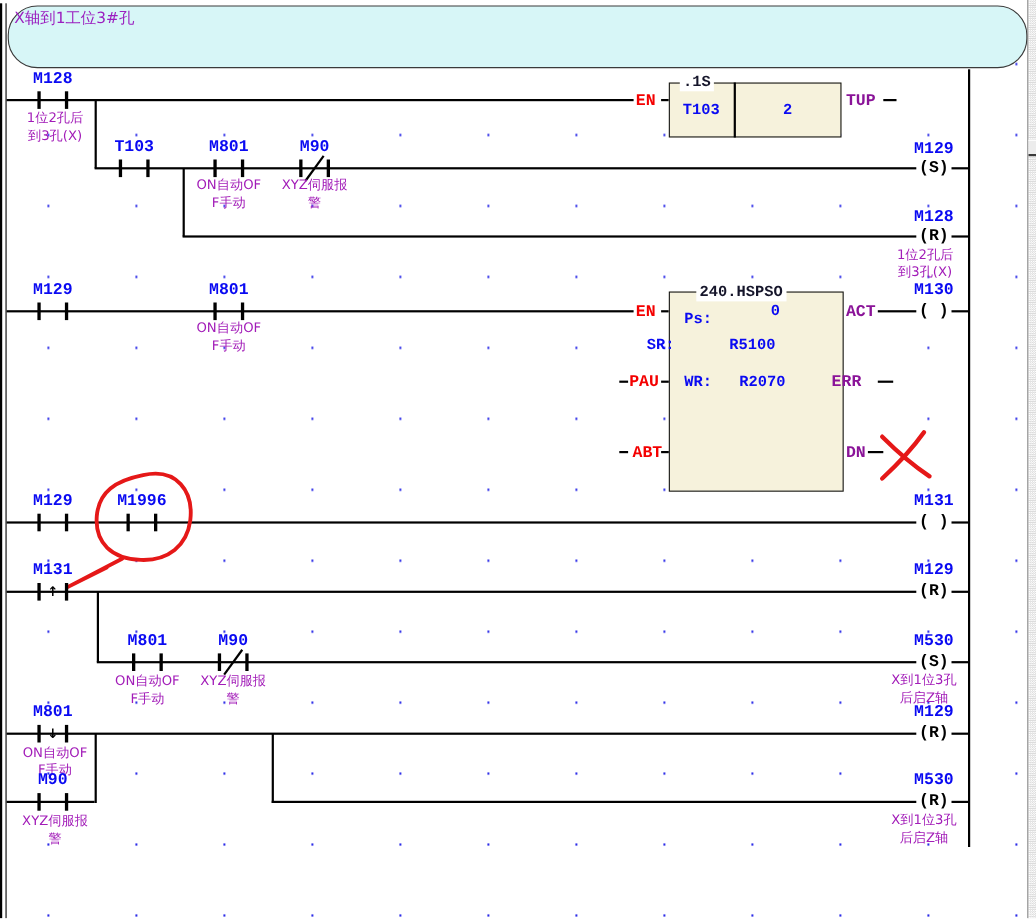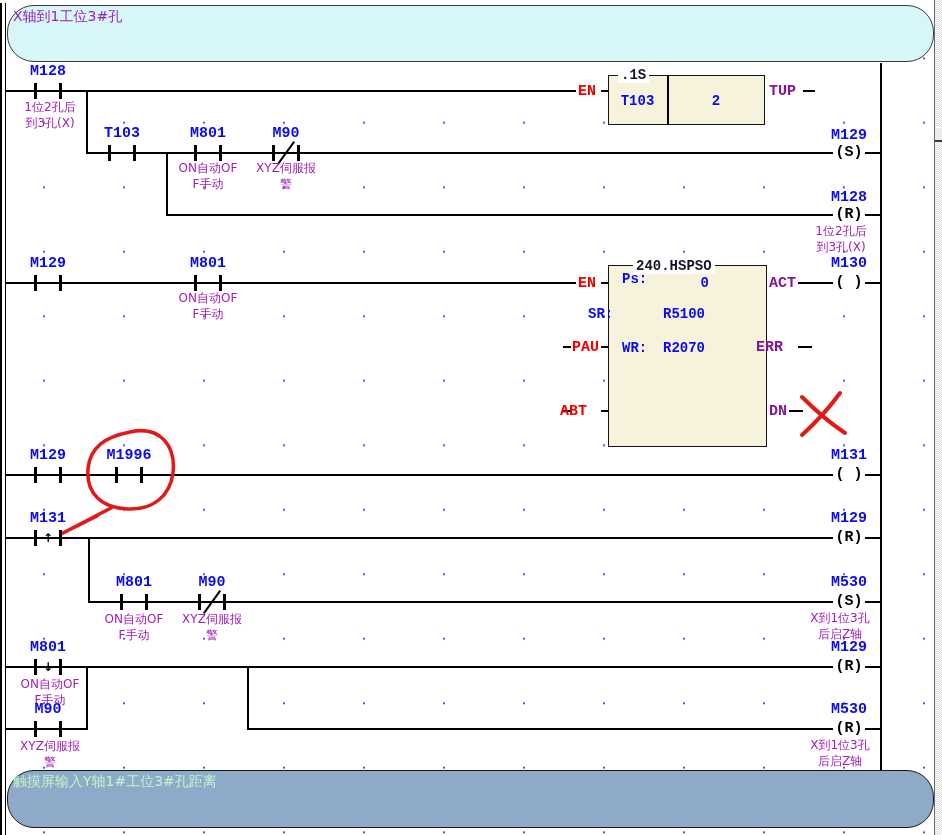--- a/index.html
+++ b/index.html
@@ -124,33 +124,33 @@
     <i class="bar b1"></i>
       <i class="bar b2"></i>
   </div>
   <div class="cmt" style="left:156px;top:290px;width:104px">ON自动OF
 F手动</div>
 
   <span class="pin pin-in" style="left:578px;top:276px">EN</span>
 
   <div class="fblock" style="left:608px;top:265px;width:159px;height:182px"></div>
   <span class="blk-title" style="left:633px;top:258px">240.HSPSO</span>
-  <span class="blk-txt" style="left:622px;top:271px">Ps:</span>
+  <span class="blk-txt" style="left:622px;top:283px">Ps:</span>
   <span class="blk-txt" style="left:663px;top:275px;width:46px;text-align:right">0</span>
   <span class="blk-txt" style="left:588px;top:306px">SR:</span>
   <span class="blk-txt" style="left:663px;top:306px;width:60px;text-align:left">R5100</span>
   <span class="blk-txt" style="left:622px;top:340px">WR:</span>
-  <span class="blk-txt" style="left:663px;top:340px;width:60px;text-align:left">R2070</span>
+  <span class="blk-txt" style="left:663px;top:340px;width:60px;text-align:center">R2070</span>
 
   <div class="hw" style="left:563px;top:346px;width:8px"></div>
   <span class="pin pin-in" style="left:572px;top:340px">PAU</span>
   <div class="hw" style="left:601px;top:346px;width:7px"></div>
 
   <div class="hw" style="left:563px;top:410px;width:8px"></div>
-  <span class="pin pin-in" style="left:560px;top:404px">ABT</span>
+  <span class="pin pin-in" style="left:575px;top:404px">ABT</span>
   <div class="hw" style="left:601px;top:410px;width:7px"></div>
 
   <span class="pin pin-out" style="left:769px;top:276px">ACT</span>
   <div class="hw" style="left:798px;top:282px;width:35px"></div>
   <span class="lbl" style="left:814px;top:256px;width:70px">M130</span>
   <div class="coil" style="left:829px;top:274px"><span>( )</span></div>
   <div class="hw" style="left:865px;top:282px;width:15px"></div>
 
   <span class="pin pin-out" style="left:756px;top:340px">ERR</span>
   <div class="hw" style="left:798px;top:346px;width:14px"></div>
@@ -240,21 +240,18 @@
       <i class="bar b2"></i>
   </div>
   <div class="cmt" style="left:4px;top:738px;width:92px">XYZ伺服报
 警</div>
   <span class="lbl" style="left:814px;top:702px;width:70px">M530</span>
   <div class="coil" style="left:829px;top:720px"><span>(R)</span></div>
   <div class="hw" style="left:865px;top:728px;width:15px"></div>
   <div class="cmt" style="left:796px;top:737px;width:88px">X到1位3孔
 后启Z轴</div>
 
-  <div class="combar" style="top:770px;height:58px;background:#8fa9c9;border:1px solid #1a1a1a;">
-    <span class="combar-text" style="color:#bff5c9">触摸屏输入Y轴1#工位3#孔距离</span>
-  </div>
 
   <div id="scroll-divider"></div>
   <div id="scroll-track"></div>
   <div id="scroll-thumb"></div>
 
 </div>
 
 </body></html>

